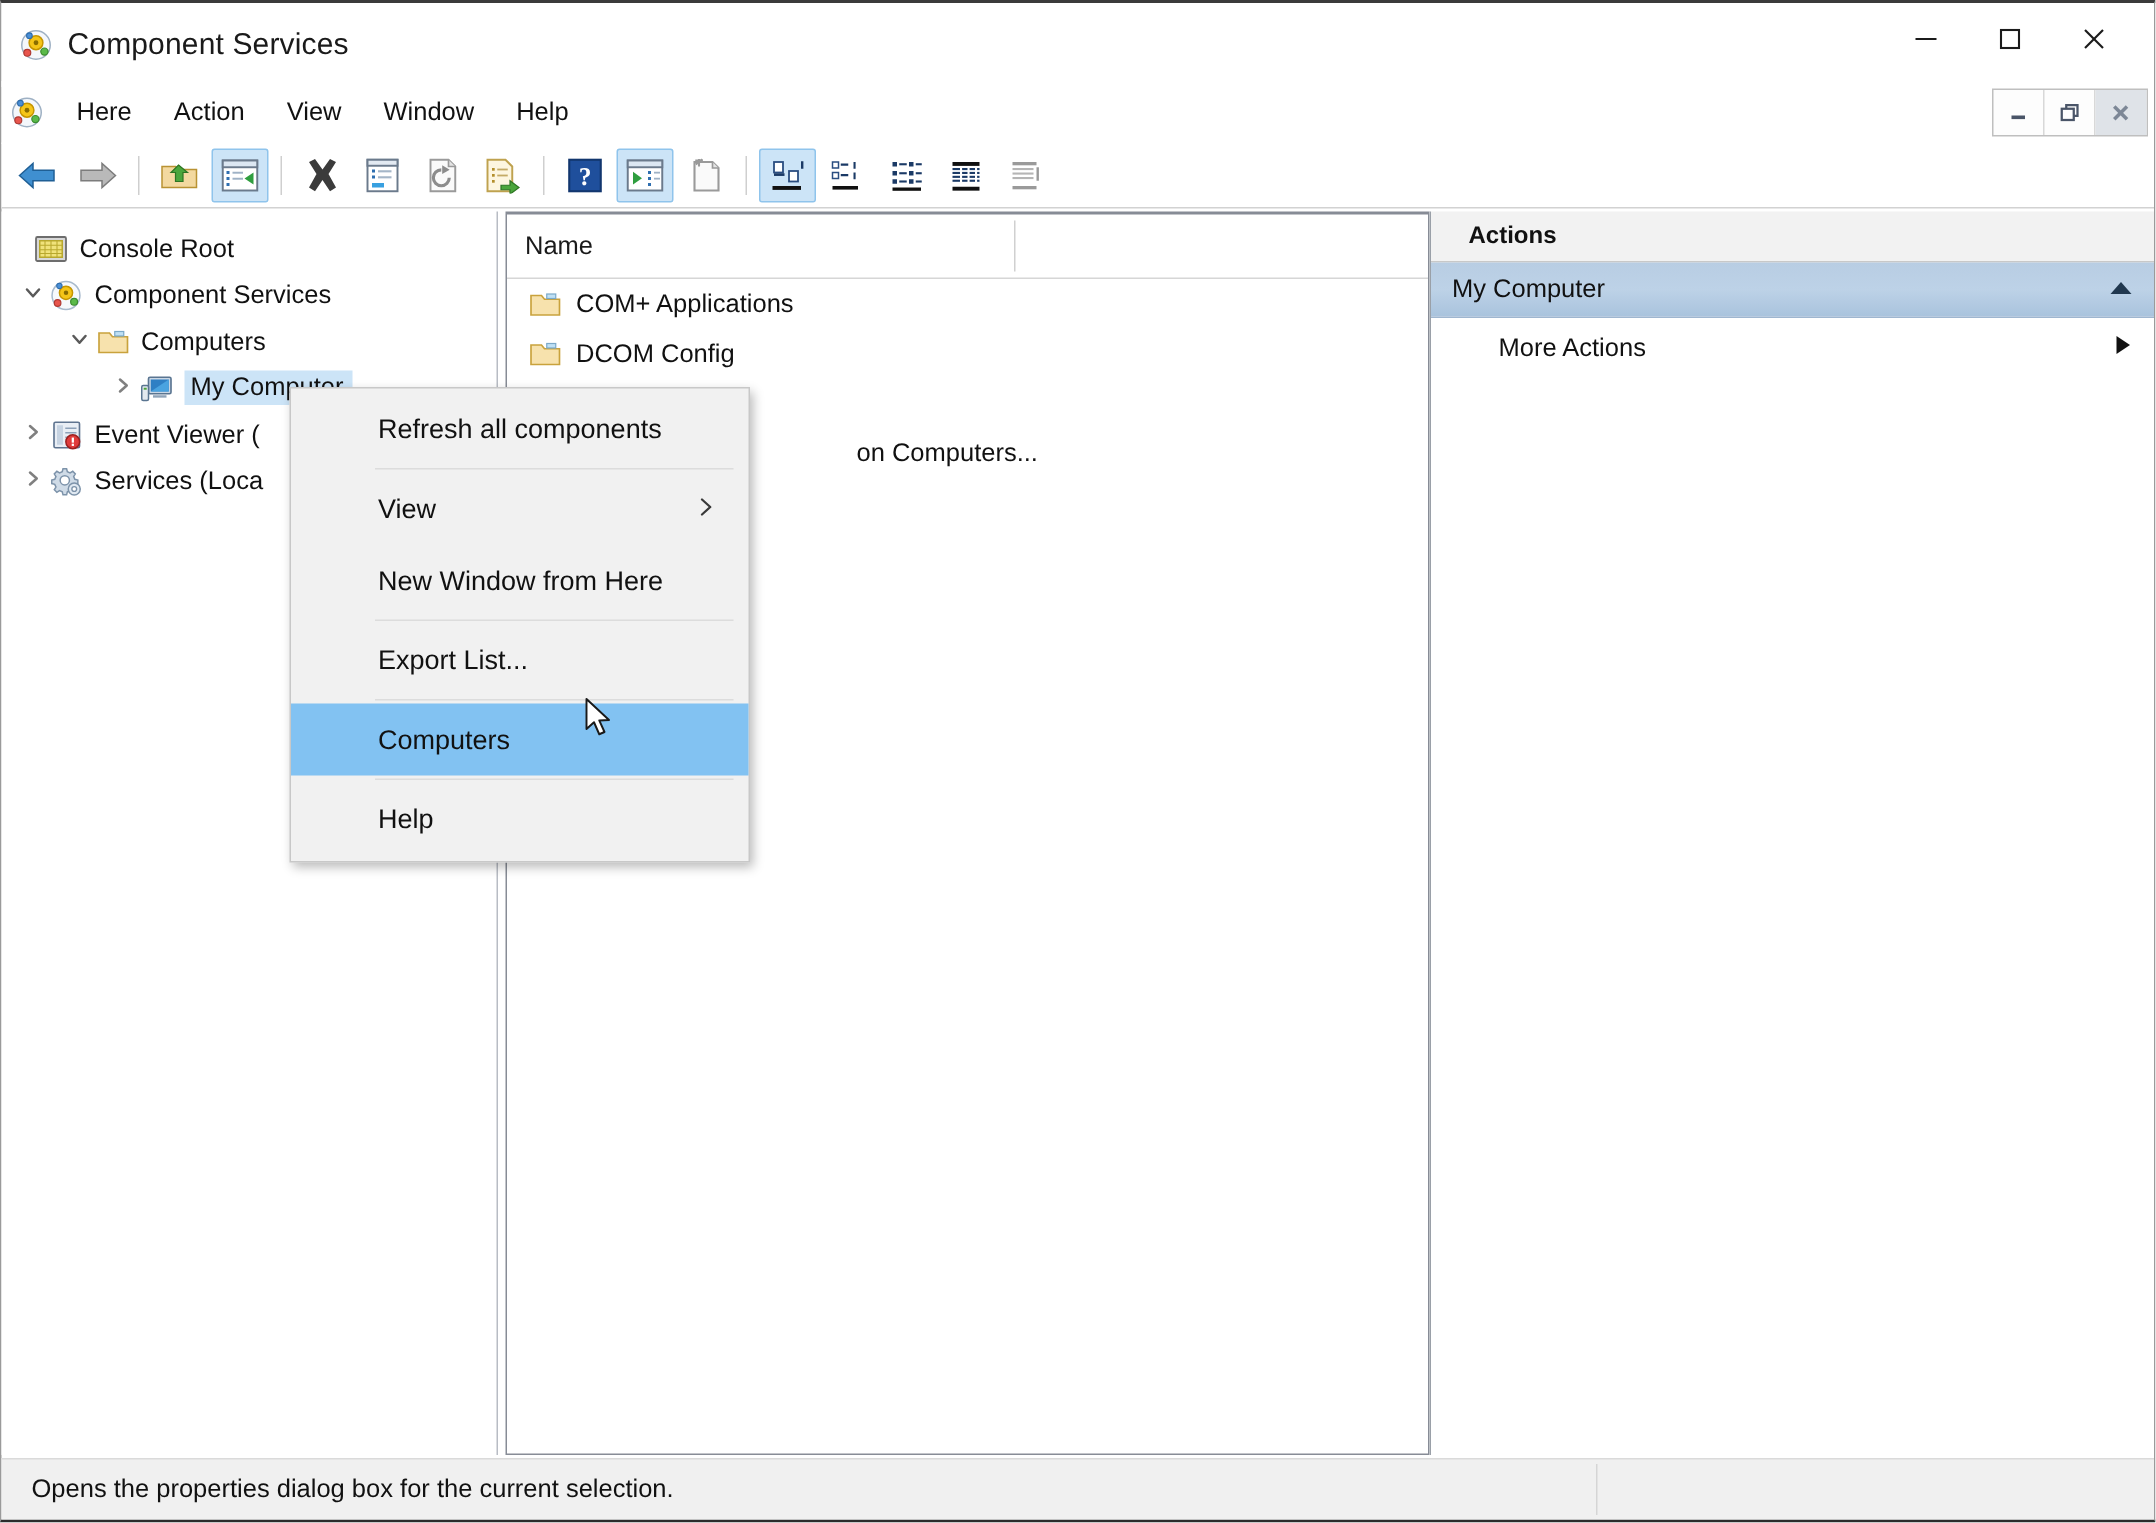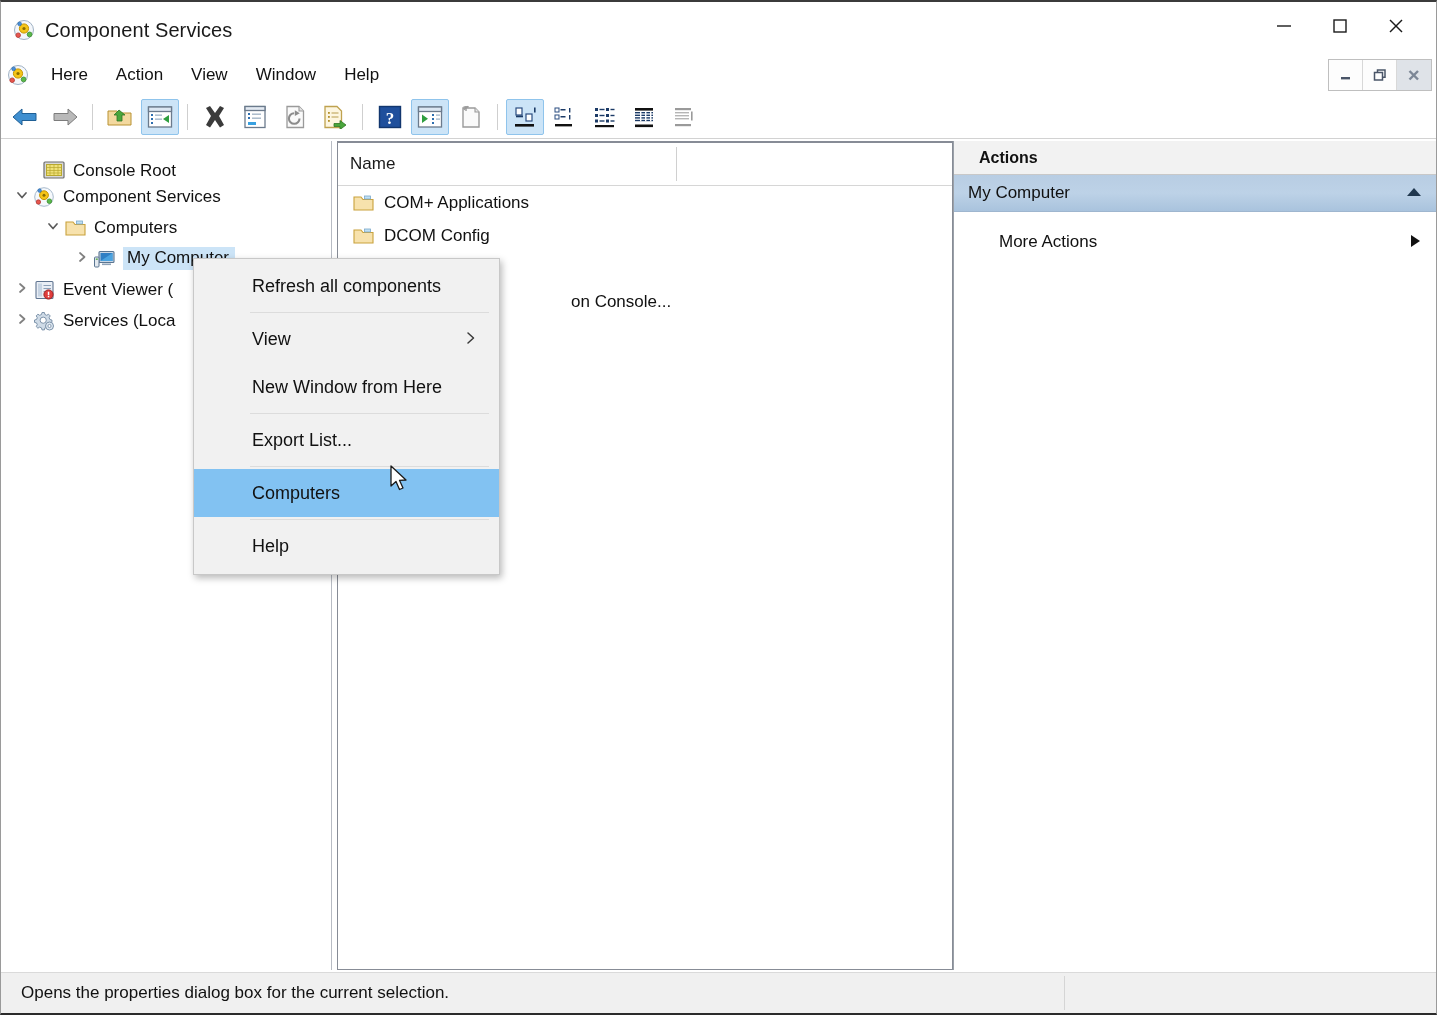--- a/index.html
+++ b/index.html
@@ -122,21 +122,21 @@
     border-bottom: 1px solid #c8c8c8;
   }
   .actions-group-header {
     height: 37px; display: flex; align-items: center; padding: 0 14px;
     background: linear-gradient(to bottom, #b8cde3 0%, #bdd2e7 50%, #a9c3dd 100%);
     border-bottom: 1px solid #9fb6cf;
     font-size: 17px; color: #111;
   }
   .actions-group-header .caret { margin-left: auto; font-size: 13px; color: #23395b; }
   .actions-item {
-    height: 40px; display: flex; align-items: flex-end; padding: 0 14px 0 45px;
+    height: 40px; display: flex; align-items: center; padding: 0 14px 0 45px;
     font-size: 17px; color: #111;
   }
   .actions-item .arrow { margin-left: auto; color: #111; font-size: 15px; }
 
   
   .statusbar {
     position: absolute; left: 0; right: 0; bottom: 0; height: 41px;
     background: #f0f0f0;
     border-top: 1px solid #dadada;
     display: flex; align-items: center;
@@ -401,21 +401,21 @@
         <rect x="19" y="6.5" width="1.6" height="9" fill="#9a9a9a"></rect>
         <rect x="3" y="19" width="16" height="2.2" fill="#9a9a9a"></rect>
       </svg>
     </div>
   </div>
 
   <div class="panes">
 
     <div class="tree-pane">
 
-      <div class="tree-row" style="padding-left:20px;align-items:flex-end;">
+      <div class="tree-row" style="padding-left:0;">
         <span class="chev"></span>
         <span class="ticon">
           <svg width="24" height="22" viewBox="0 0 24 22">
             <rect x="1" y="3" width="20" height="16" rx="1" fill="#d8d8d8" stroke="#6d6d6d" stroke-width="1.2"></rect>
             <rect x="3.5" y="5.5" width="15" height="11" fill="#f0e27a" stroke="#b8a82e" stroke-width="1"></rect>
             <g stroke="#b8a82e" stroke-width=".7">
               <line x1="3.5" y1="8.5" x2="18.5" y2="8.5"></line>
                 <line x1="3.5" y1="11.5" x2="18.5" y2="11.5"></line>
                 <line x1="3.5" y1="14" x2="18.5" y2="14"></line>
               <line x1="7" y1="5.5" x2="7" y2="16.5"></line>
@@ -553,21 +553,21 @@
         <span class="licon">
           <svg width="24" height="21" viewBox="0 0 24 21">
             <path d="M2 4 L9 4 L11 6.5 L21 6.5 L21 17 L2 17 Z" fill="#f7e2ad" stroke="#c9a23c" stroke-width="1.1"></path>
             <rect x="12.5" y="3" width="6" height="3" fill="#bfe0f5" stroke="#7ba9c9" stroke-width=".8"></rect>
           </svg>
         </span>
         <span></span>
       </div>
 
       <div class="list-row" style="padding-left:233px;">
-        <span>on Console...</span>
+        <span>on Computers...</span>
       </div>
     </div>
 
     <div class="actions-pane">
       <div class="actions-title">Actions</div>
       <div class="actions-group-header">
         <span>My Computer</span>
         <span class="caret">
           <svg width="16" height="12" viewBox="0 0 16 12">
               <polygon points="8,2 15,10 1,10" fill="#21384f"></polygon>

